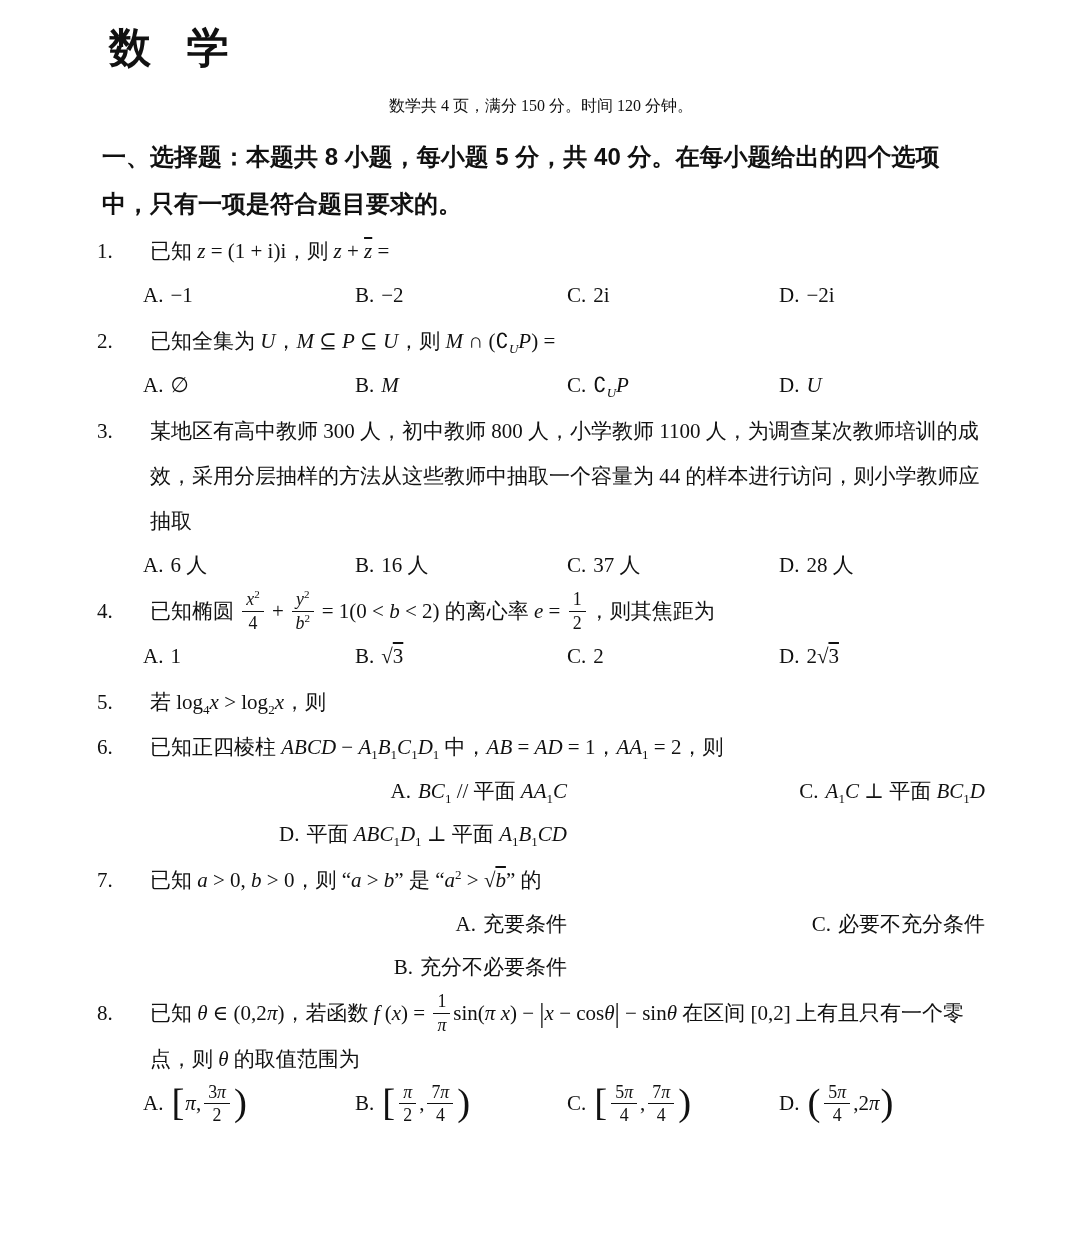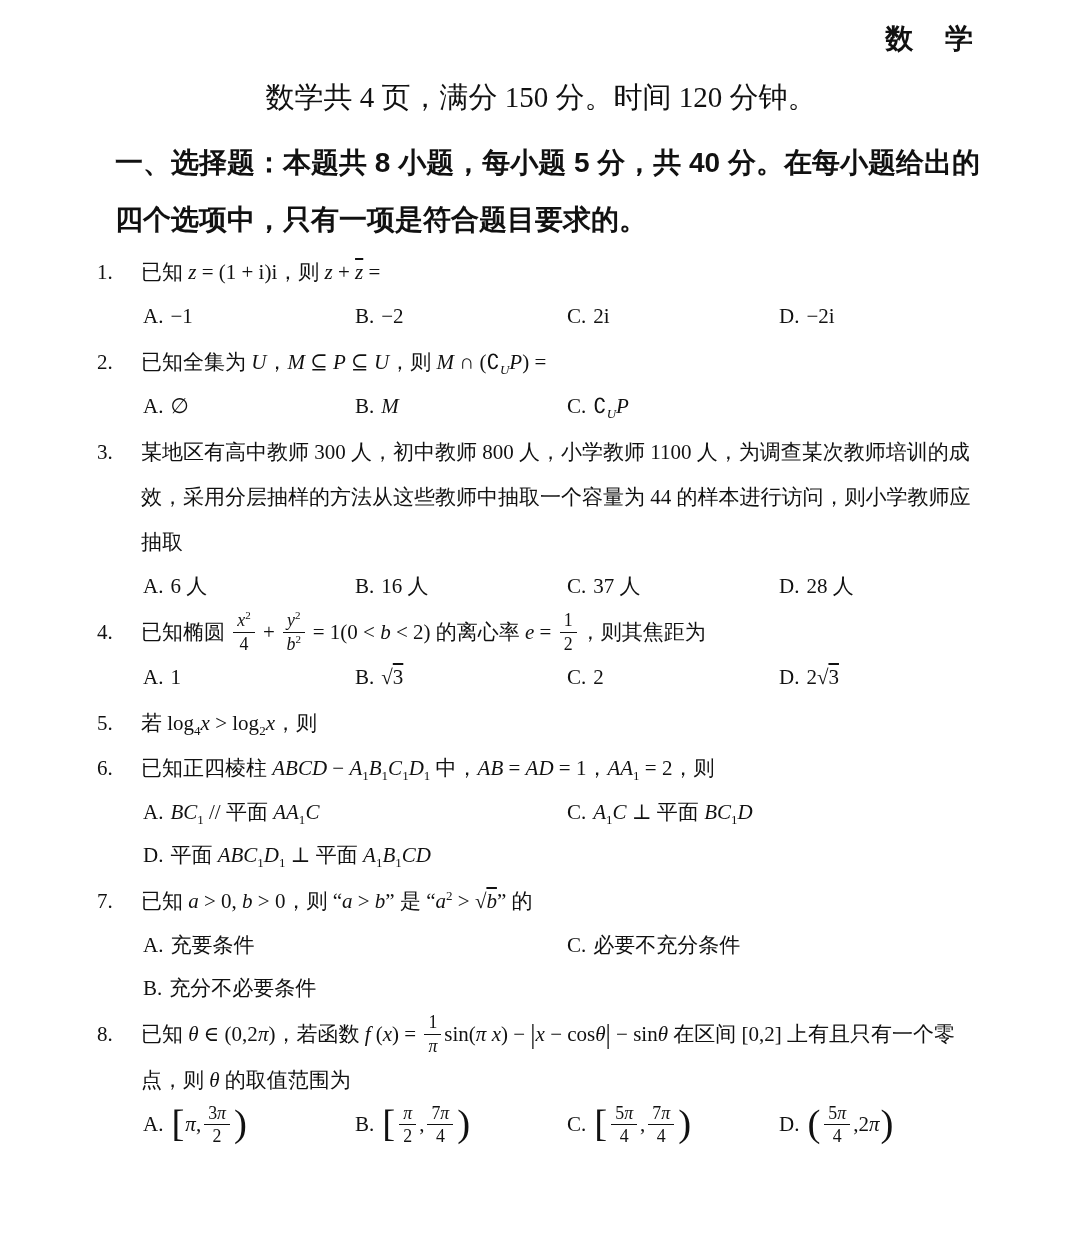--- a/index.html
+++ b/index.html
@@ -4,35 +4,35 @@
 <style>
   html,body{margin:0;padding:0;}
   body{
     width:1080px;height:1241px;background:#ffffff;color:#111;
     font-family:"Liberation Serif","DejaVu Serif",serif;
     font-size:21px;overflow:hidden;
   }
   .page{padding:14px 95px 0 97px;}
   .title{
     font-family:"Liberation Sans","DejaVu Sans",sans-serif;
-    font-weight:bold;font-size:28px;text-align:right;
+    font-weight:bold;font-size:42px;text-align:left;
     letter-spacing:12px;margin:6px 0 20px 0;padding-left:12px;
   }
-  .subtitle{text-align:center;font-size:29px;margin:0 0 16px 0;}
+  .subtitle{text-align:center;font-size:16px;margin:0 0 16px 0;}
   .section-header{
     font-family:"Liberation Sans","DejaVu Sans",sans-serif;
-    font-weight:700;font-size:28px;line-height:57px;margin:0 0 2px 18px;
+    font-weight:700;font-size:24px;line-height:47px;margin:0 0 2px 5px;
   }
   .q{margin:0;}
   .qline{display:flex;line-height:45px;}
   .qnum{width:44px;flex:none;}
-  .qstem{flex:1;}
+  .qstem{flex:1;margin-left:9px;}
   .opts{display:grid;margin:0 0 2px 46px;line-height:43px;align-items:center;}
   .cols4{grid-template-columns:212px 212px 212px auto;}
-  .cols2{grid-template-columns:424px auto;}
+  .cols2{grid-template-columns:424px auto;text-align:right;}
   .opt{white-space:nowrap;}
   .olabel{margin-right:7px;}
   
   i{font-family:"Liberation Serif","DejaVu Serif",serif;}
   sup{font-size:62%;line-height:0;}
   sub{font-size:62%;line-height:0;}
   .fr{display:inline-block;vertical-align:middle;text-align:center;
       line-height:1.15;margin:0 3px;font-size:0.85em;position:relative;top:-2px;}
   .fr .n{display:block;border-bottom:1.4px solid #111;padding:0 4px 1px 4px;text-align:center;}
   .fr .d{display:block;padding-top:1px;}
@@ -66,20 +66,21 @@
 
   <div class="q">
     <div class="qline">
       <span class="qnum">2.</span>
       <span class="qstem">已知全集为 <i>U</i>，<i>M</i> ⊆ <i>P</i> ⊆ <i>U</i>，则 <i>M</i> ∩ (∁<sub><i>U</i></sub><i>P</i>) =</span>
     </div>
     <div class="opts cols4">
       <span class="opt"><span class="olabel">A.</span><span>∅</span></span>
       <span class="opt"><span class="olabel">B.</span><span><i>M</i></span></span>
       <span class="opt"><span class="olabel">C.</span><span>∁<sub><i>U</i></sub><i>P</i></span></span>
+      <span class="opt"><span class="olabel">D.</span><span><i>U</i></span></span>
     </div>
   </div>
 
   <div class="q">
     <div class="qline">
       <span class="qnum">3.</span>
       <span class="qstem">某地区有高中教师 300 人，初中教师 800 人，小学教师 1100 人，为调查某次教师培训的成效，采用分层抽样的方法从这些教师中抽取一个容量为 44 的样本进行访问，则小学教师应抽取</span>
     </div>
     <div class="opts cols4">
       <span class="opt"><span class="olabel">A.</span><span>6 人</span></span>

